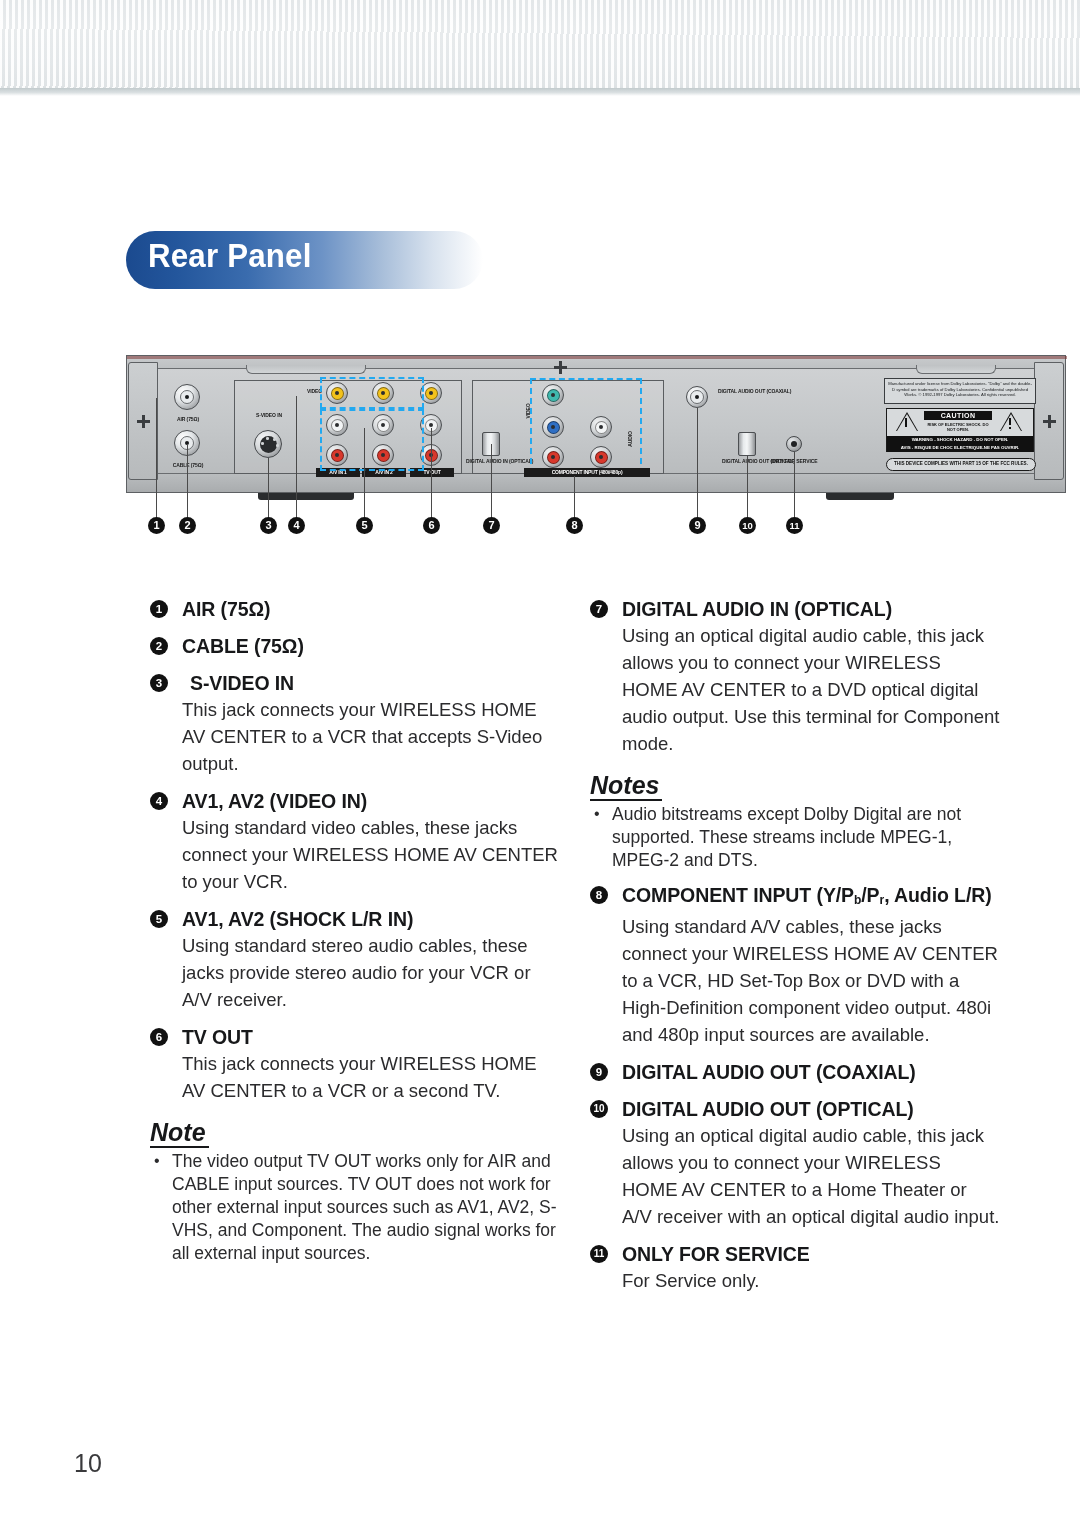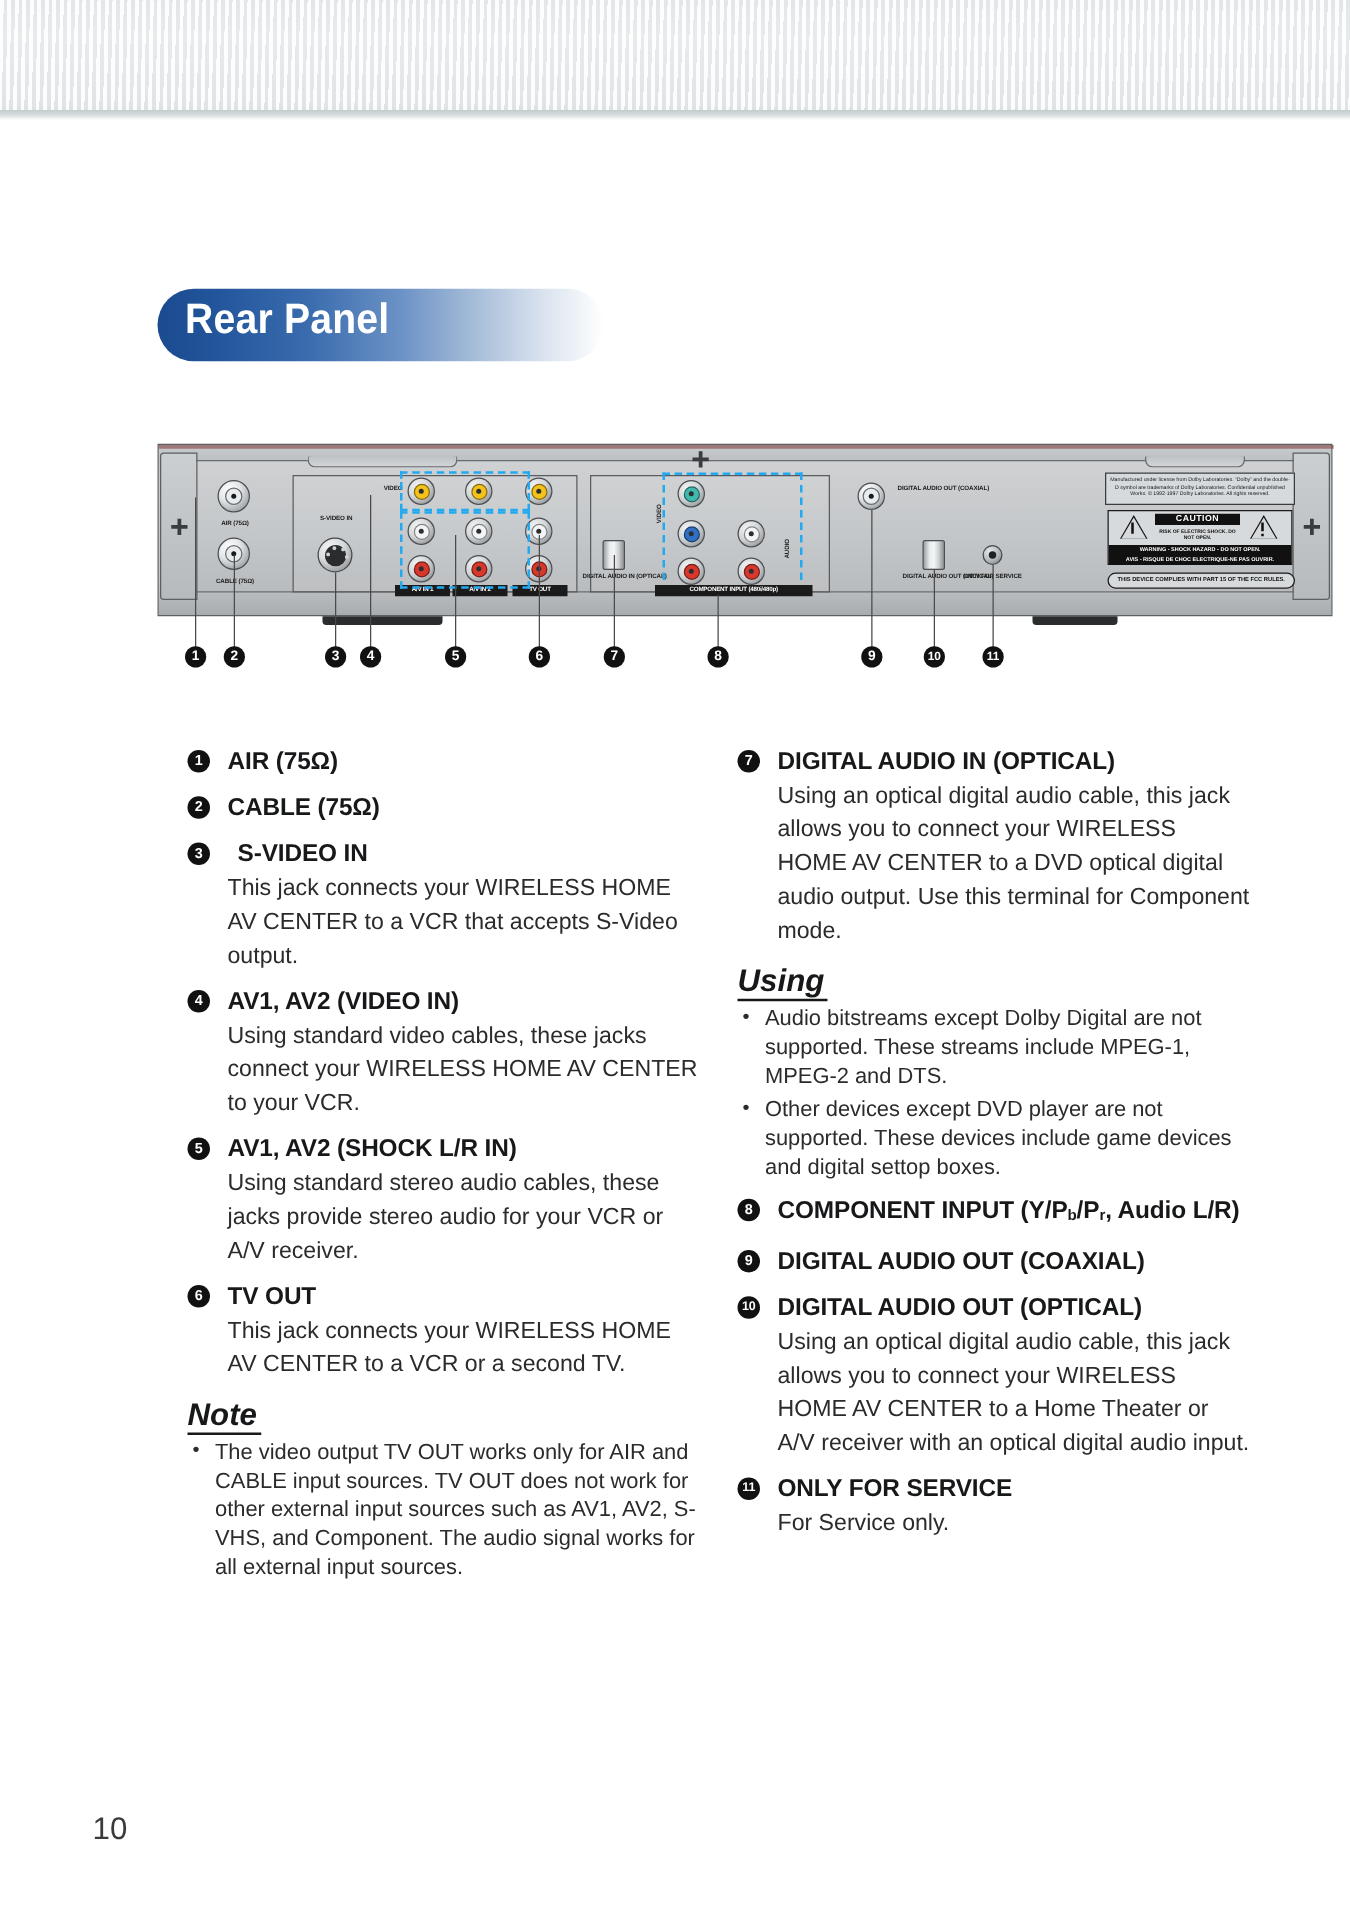--- a/index.html
+++ b/index.html
@@ -411,32 +411,32 @@
 
   <div class="entry">
     <div class="ehead">
       <span class="num">7</span>
       <span>DIGITAL AUDIO IN (OPTICAL)</span>
     </div>
     <div class="ebody">Using an optical digital audio cable, this jack allows you to connect your WIRELESS HOME AV CENTER to a DVD optical digital audio output. Use this terminal for Component mode.</div>
   </div>
 
   <div class="noteblk">
-    <div class="notetitle">Using</div>
+    <div class="notetitle">Notes</div>
     <ul class="notelist">
       <li>Audio bitstreams except Dolby Digital are not supported. These streams include MPEG-1, MPEG-2 and DTS.</li>
-      <li>Other devices except DVD player are not supported. These devices include game devices and digital settop boxes.</li>
     </ul>
   </div>
 
   <div class="entry">
     <div class="ehead">
       <span class="num">8</span>
       <span id="comp-head">COMPONENT INPUT (Y/P<sub>b</sub>/P<sub>r</sub>, Audio L/R)</span>
     </div>
+    <div class="ebody">Using standard A/V cables, these jacks connect your WIRELESS HOME AV CENTER to a VCR, HD Set-Top Box or DVD with a High-Definition component video output. 480i and 480p input sources are available.</div>
   </div>
 
   <div class="entry">
     <div class="ehead">
       <span class="num">9</span>
       <span>DIGITAL AUDIO OUT (COAXIAL)</span>
     </div>
   </div>
 
   <div class="entry">

